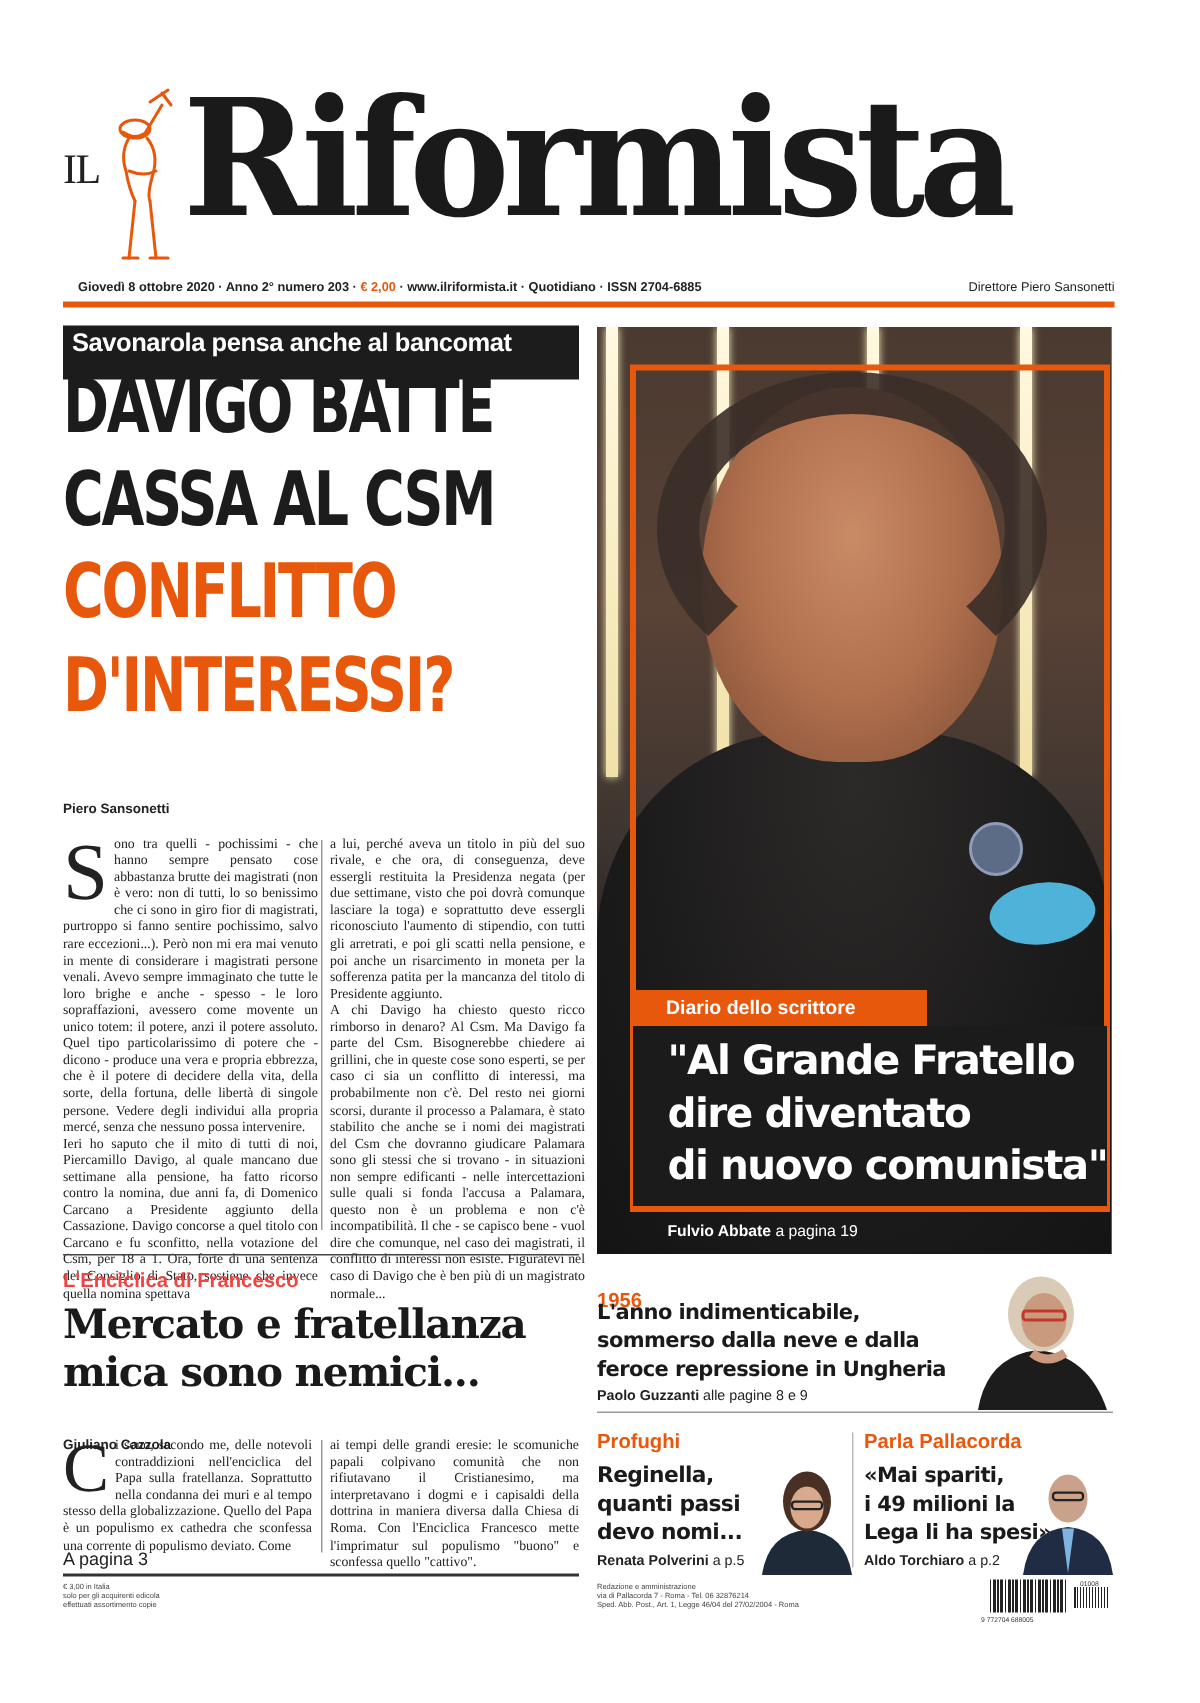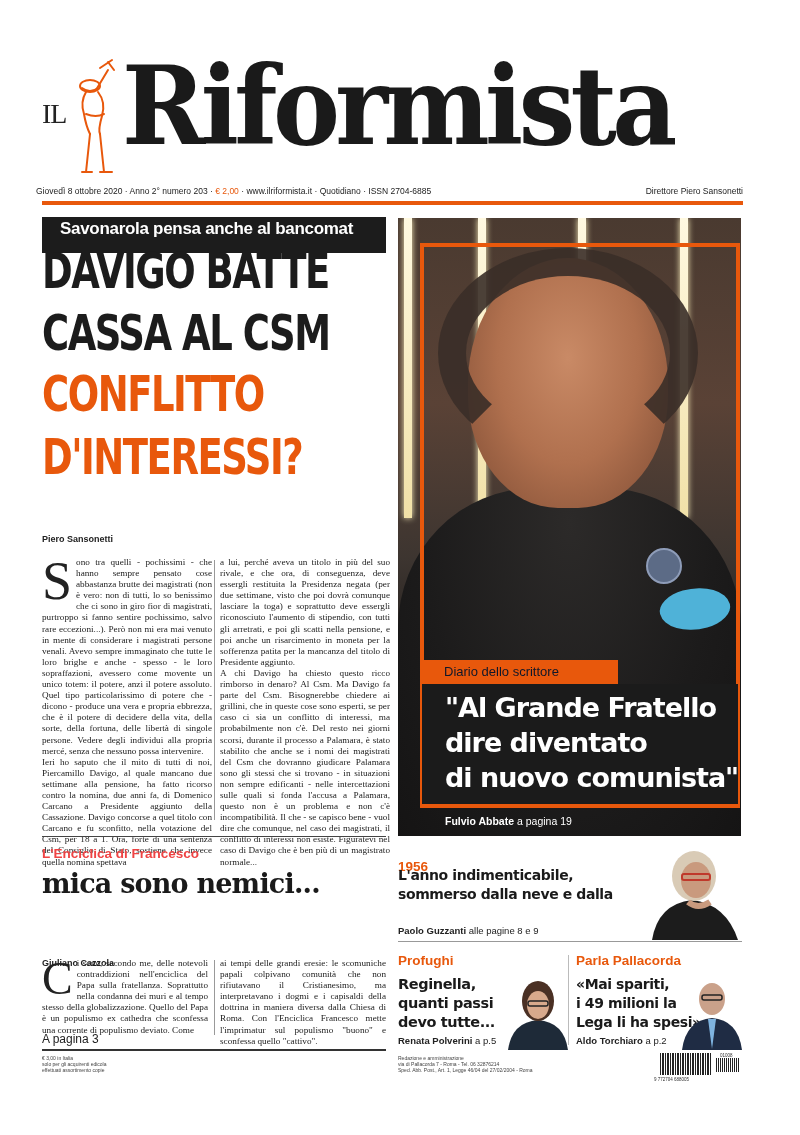--- a/index.html
+++ b/index.html
@@ -4,27 +4,27 @@
 <style>
   * { margin:0; padding:0; box-sizing:border-box; }
   html, body { width:800px; height:1135px; background:#ffffff; overflow:hidden; }
   body { position:relative; font-family:"Liberation Sans", sans-serif; color:#1a1a1a; }
   .abs { position:absolute; }
 
   
   .il { left:42px; top:98px; font-family:"Liberation Serif", serif; font-size:28px; color:#222; letter-spacing:-1px; }
   .mascot { left:60px; top:58px; width:66px; height:120px; }
   .title { left:122px; top:52px; font-family:"DejaVu Serif", serif; font-weight:bold; font-size:108px; line-height:1; color:#1a1a1a; letter-spacing:-5px; transform:scaleX(0.93); transform-origin:left top; }
-  .infoline { left:36px; top:186px; font-size:8.5px; color:#222; white-space:nowrap; }
+  .infoline { left:52px; top:186px; font-size:8.5px; color:#222; white-space:nowrap;font-weight:bold; }
   .infoline .price { color:#e8580c; }
   .director { right:57px; top:186px; font-size:8.5px; color:#222; }
   .orange-rule { left:42px; top:201px; width:701px; height:4px; background:#e8580c; }
 
   
-  .kicker-bar { left:42px; top:217px; width:344px; height:36px; background:#1c1c1c; color:#fff; font-weight:bold; font-size:17px; line-height:24px; padding-left:18px; white-space:nowrap; letter-spacing:-0.3px; }
+  .kicker-bar { left:42px; top:217px; width:344px; height:36px; background:#1c1c1c; color:#fff; font-weight:bold; font-size:17px; line-height:24px; padding-left:6px; white-space:nowrap; letter-spacing:-0.3px; }
   .headline { left:42px; width:350px; font-family:"DejaVu Sans", sans-serif; font-weight:bold; font-size:50px; line-height:1; letter-spacing:-2px; transform:scaleX(0.74); transform-origin:left top; white-space:nowrap; }
   .h1 { top:246px; color:#1c1c1c; }
   .h2 { top:308px; color:#1c1c1c; }
   .h3 { top:369px; color:#e8580c; }
   .h4 { top:432px; color:#e8580c; }
   .byline { left:42px; top:534px; font-size:9px; font-weight:bold; color:#222; }
 
   .col { font-family:"Liberation Serif", serif; font-size:9.2px; line-height:11.1px; color:#222; text-align:justify; }
   .col1 { left:42px; top:557px; width:170px; }
   .col2 { left:220px; top:557px; width:170px; }
@@ -35,21 +35,21 @@
   .photo { left:398px; top:218px; width:343px; height:618px; overflow:hidden; background:#2a2624; }
   .photo-bg { position:absolute; inset:0; background:
       linear-gradient(180deg, #4a3a30 0%, #5a4236 30%, #3d3530 55%, #1f1c1b 75%, #1a1818 100%); }
   .light { position:absolute; top:0; width:8px; height:300px; background:linear-gradient(180deg,#fff9e0,#f1e1a8); box-shadow:0 0 6px #fff4c2; }
   .head { position:absolute; left:70px; top:40px; width:200px; height:250px; border-radius:50% 50% 45% 45%; background:radial-gradient(ellipse at 50% 40%, #c98a66 0%, #b0704e 50%, #7e4c34 100%); }
   .hair { position:absolute; left:40px; top:30px; width:260px; height:210px; border-radius:50%; border:28px solid #3a2e28; border-bottom-color:transparent; opacity:0.9; }
   .jacket { position:absolute; left:0; top:270px; width:343px; height:350px; background:radial-gradient(ellipse at 50% 10%, #2c2a29 0%, #1c1b1b 60%, #151414 100%); border-radius:40% 40% 0 0; }
   .brooch { position:absolute; left:248px; top:330px; width:36px; height:36px; border-radius:50%; background:#5c6b86; border:2px solid #8e9cb8; }
   .pocket { position:absolute; left:262px; top:370px; width:70px; height:42px; background:#4fb2d8; border-radius:40% 60% 40% 60%; transform:rotate(-15deg); }
   .photo-frame { left:420px; top:243px; width:320px; height:565px; border:4px solid #e8580c; }
-  .diario-tag { left:422px; top:660px; width:196px; height:24px; background:#e8580c; color:#0f172a; font-weight:normal; font-size:13px; line-height:24px; padding-left:22px; }
+  .diario-tag { left:422px; top:660px; width:196px; height:24px; background:#e8580c; color:#ffffff; font-weight:bold; font-size:13px; line-height:24px; padding-left:22px; }
   .quote-box { left:422px; top:684px; width:316px; height:120px; background:#1b1b1b; }
   .quote { left:445px; top:690px; width:300px; color:#fff; font-family:"DejaVu Sans", sans-serif; font-weight:bold; font-size:27px; line-height:35px; letter-spacing:-1px; }
   .quote span { display:block; white-space:nowrap; }
   .photo-credit { left:445px; top:815px; color:#fff; font-weight:bold; font-size:10.5px; }
   .photo-credit .light-txt { font-weight:normal; }
 
   
   .rule-thin { left:42px; top:836px; width:344px; height:1px; background:#444; }
   .section-left { left:42px; top:846px; font-weight:bold; font-size:13.5px; color:#ef4444; }
   .serif-head { left:42px; top:868px; width:350px; font-family:"DejaVu Serif", serif; font-weight:bold; font-size:27px; line-height:32px; letter-spacing:-0.8px; color:#1a1a1a; }
@@ -158,54 +158,56 @@
   <span>di nuovo comunista"</span>
 </div>
 <div class="abs photo-credit">
   <span>Fulvio Abbate</span>
   <span class="light-txt">a pagina 19</span>
 </div>
 
 <div class="abs rule-thin"></div>
 <div class="abs section-left">L'Enciclica di Francesco</div>
 <div class="abs serif-head">
+  <span>Mercato e fratellanza</span>
   <span>mica sono nemici...</span>
 </div>
 <div class="abs byline2">Giuliano Cazzola</div>
 <div class="abs col col3">
   <span class="dropcap2">C</span>
   <span>i sono, secondo me, delle notevoli contraddizioni nell'enciclica del Papa sulla fratellanza. Soprattutto nella condanna dei muri e al tempo stesso della globalizzazione. Quello del Papa è un populismo ex cathedra che sconfessa una corrente di populismo deviato. Come</span>
 </div>
 <div class="abs col-divider2"></div>
 <div class="abs col col4">ai tempi delle grandi eresie: le scomuniche papali colpivano comunità che non rifiutavano il Cristianesimo, ma interpretavano i dogmi e i capisaldi della dottrina in maniera diversa dalla Chiesa di Roma. Con l'Enciclica Francesco mette l'imprimatur sul populismo "buono" e sconfessa quello "cattivo".</div>
 <div class="abs apagina">A pagina 3</div>
 
 <div class="abs side-section s1956">1956</div>
 <div class="abs side-head h1956">
   <span>L'anno indimenticabile,</span>
   <span>sommerso dalla neve e dalla</span>
+  <span>feroce repressione in Ungheria</span>
 </div>
 <div class="abs by1956">
   <b>Paolo Guzzanti</b><span> alle pagine 8 e 9</span>
 </div>
 <svg class="abs portrait1" viewBox="0 0 94 94">
   <rect width="94" height="94" fill="#fff"></rect>
   <path d="M4 94 q6 -36 40 -40 q34 4 46 40 z" fill="#1c1c1c"></path>
   <ellipse cx="46" cy="30" rx="22" ry="25" fill="#d9cbb6"></ellipse>
   <ellipse cx="48" cy="34" rx="15" ry="18" fill="#c99a7e"></ellipse>
   <rect x="34" y="28" width="28" height="6" rx="2" fill="none" stroke="#c0392b" stroke-width="2"></rect>
   <path d="M40 56 q10 8 22 0" stroke="#c99a7e" stroke-width="6" fill="none"></path>
 </svg>
 <div class="abs rule-right"></div>
 
 <div class="abs side-section sprof">Profughi</div>
 <div class="abs side-head hprof">
   <span>Reginella,</span>
   <span>quanti passi</span>
-  <span>devo tutte...</span>
+  <span>devo nomi...</span>
 </div>
 <div class="abs by-p">
   <b>Renata Polverini</b><span> a p.5</span>
 </div>
 <svg class="abs portrait2" viewBox="0 0 64 75">
   <path d="M2 75 q4 -28 30 -30 q26 2 30 30 z" fill="#1e2a38"></path>
   <ellipse cx="32" cy="26" rx="16" ry="20" fill="#4a3024"></ellipse>
   <ellipse cx="32" cy="30" rx="11" ry="14" fill="#d8a98c"></ellipse>
   <rect x="22" y="26" width="20" height="5" rx="2" fill="none" stroke="#222" stroke-width="1.5"></rect>
 </svg>

